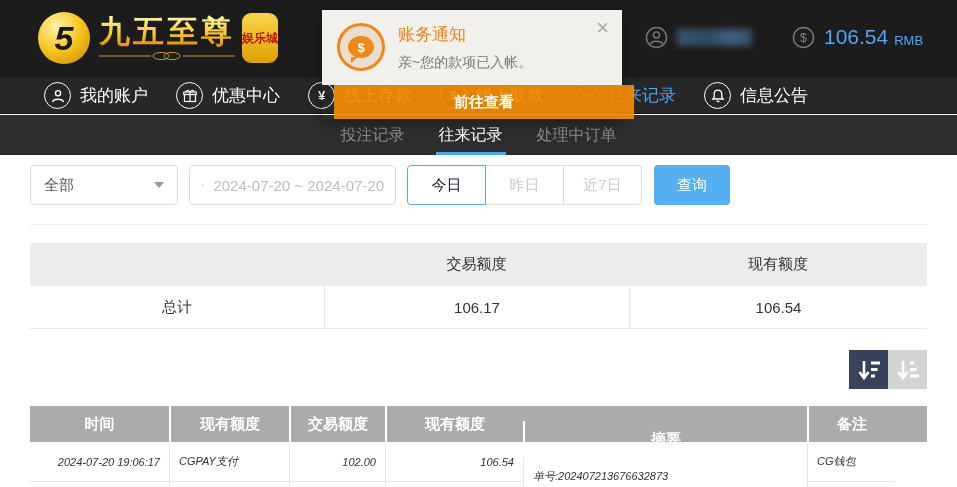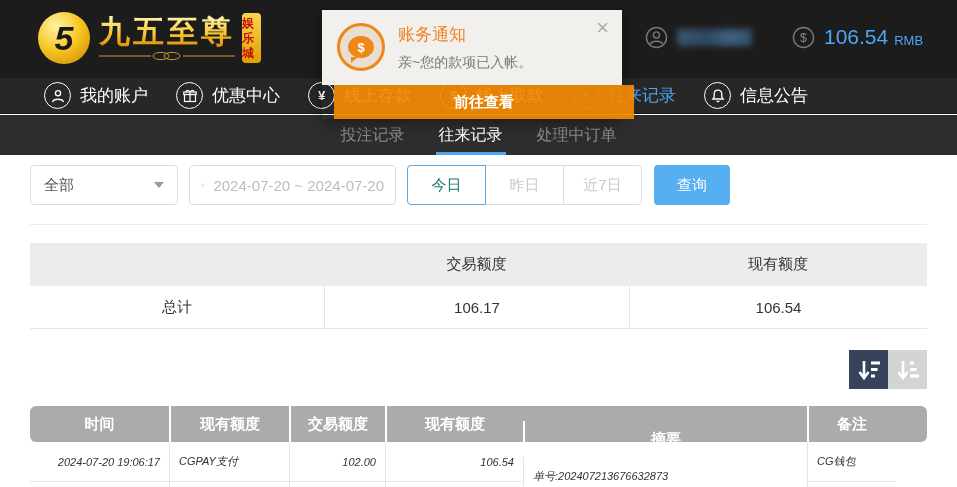--- a/index.html
+++ b/index.html
@@ -19,21 +19,21 @@
     font-size:34px; font-weight:bold; font-style:italic; color:#1a1a1a;
   }
   .brand-col { margin-left:9px; display:flex; flex-direction:column; align-items:flex-start; }
   .brand-name {
     font-size:31px; font-weight:bold; letter-spacing:3px; line-height:34px;
     background:linear-gradient(180deg,#fff0a0 10%,#f8c62e 55%,#e08c00 95%);
     -webkit-background-clip:text; background-clip:text; color:transparent;
   }
   .brand-flourish { margin-top:2px; }
   .brand-badge {
-    margin-left:7px; width:19px; height:50px; border-radius:4px;
+    margin-left:7px; width:36px; height:50px; border-radius:9px;
     background:linear-gradient(180deg,#f9d54e,#dfa000);
     color:#c40f0f; font-size:12px; font-weight:bold;
     display:flex; flex-direction:column; align-items:center; justify-content:center; line-height:15px;
   }
   .user-area { position:absolute; left:645px; top:25px; display:flex; align-items:center; }
   .avatar-circle { width:23px; height:23px; color:#777; }
   .name-blur {
     margin-left:9px; width:75px; height:17px; border-radius:2px;
     background:linear-gradient(90deg,#3a566f,#2e4961 40%,#40607c 70%,#33506a);
     filter:blur(3px); cursor:pointer;
@@ -86,21 +86,21 @@
     color:#bdbdbd; font-size:15px; cursor:pointer; white-space:nowrap;
   }
   .quick-group { margin-left:11px; display:flex; }
   .qbtn {
     width:79px; height:40px; border:1px solid #dcdcdc; background:#fff; color:#c9c9c9;
     font-size:15px; display:flex; align-items:center; justify-content:center; cursor:pointer;
   }
   .qbtn + .qbtn { margin-left:-1px; }
   .qbtn:first-child { border-radius:4px 0 0 4px; }
   .qbtn:last-child { border-radius:0 4px 4px 0; }
-  .qbtn.active { border-color:#55aaee; color:#0f766e; position:relative; z-index:1; }
+  .qbtn.active { border-color:#55aaee; color:#0f172a; position:relative; z-index:1; }
   .search-btn {
     margin-left:12px; width:76px; height:40px; border:none; border-radius:4px;
     background:#55aff0; color:#fff; font-size:15px;
     display:flex; align-items:center; justify-content:center; cursor:pointer;
   }
 
   .divider { margin-top:19px; height:1px; background:#ebebeb; }
 
   
   .summary { margin-top:18px; }
@@ -111,21 +111,21 @@
   .summary-row .sum-c2, .summary-row .sum-c3 { border-left:1px solid #e6e6e6; }
 
   
   .sort-row { margin-top:21px; display:flex; justify-content:flex-end; }
   .sort-btn { width:39px; height:39px; border:none; display:flex; align-items:center; justify-content:center; cursor:pointer; }
   .sort-desc { background:#36435a; }
   .sort-asc  { background:#d4d4d4; }
 
   
   .data-table { margin-top:17px; }
-  .dt-header { display:flex; height:36px; background:#ababab;border-radius:6px; }
+  .dt-header { display:flex; height:36px; background:#ababab; }
   .dth {
     color:#fff; font-size:15px; font-weight:bold;
     display:flex; align-items:center; justify-content:center; height:100%;
   }
   .dth + .dth { border-left:2px solid #fff; }
   .dt-row { display:flex; height:40px; }
   .dtc {
     color:#333; font-size:11px; display:flex; align-items:center; height:100%;
     border-bottom:1px solid #e6e6e6; justify-content:center;font-style:italic;
   }

